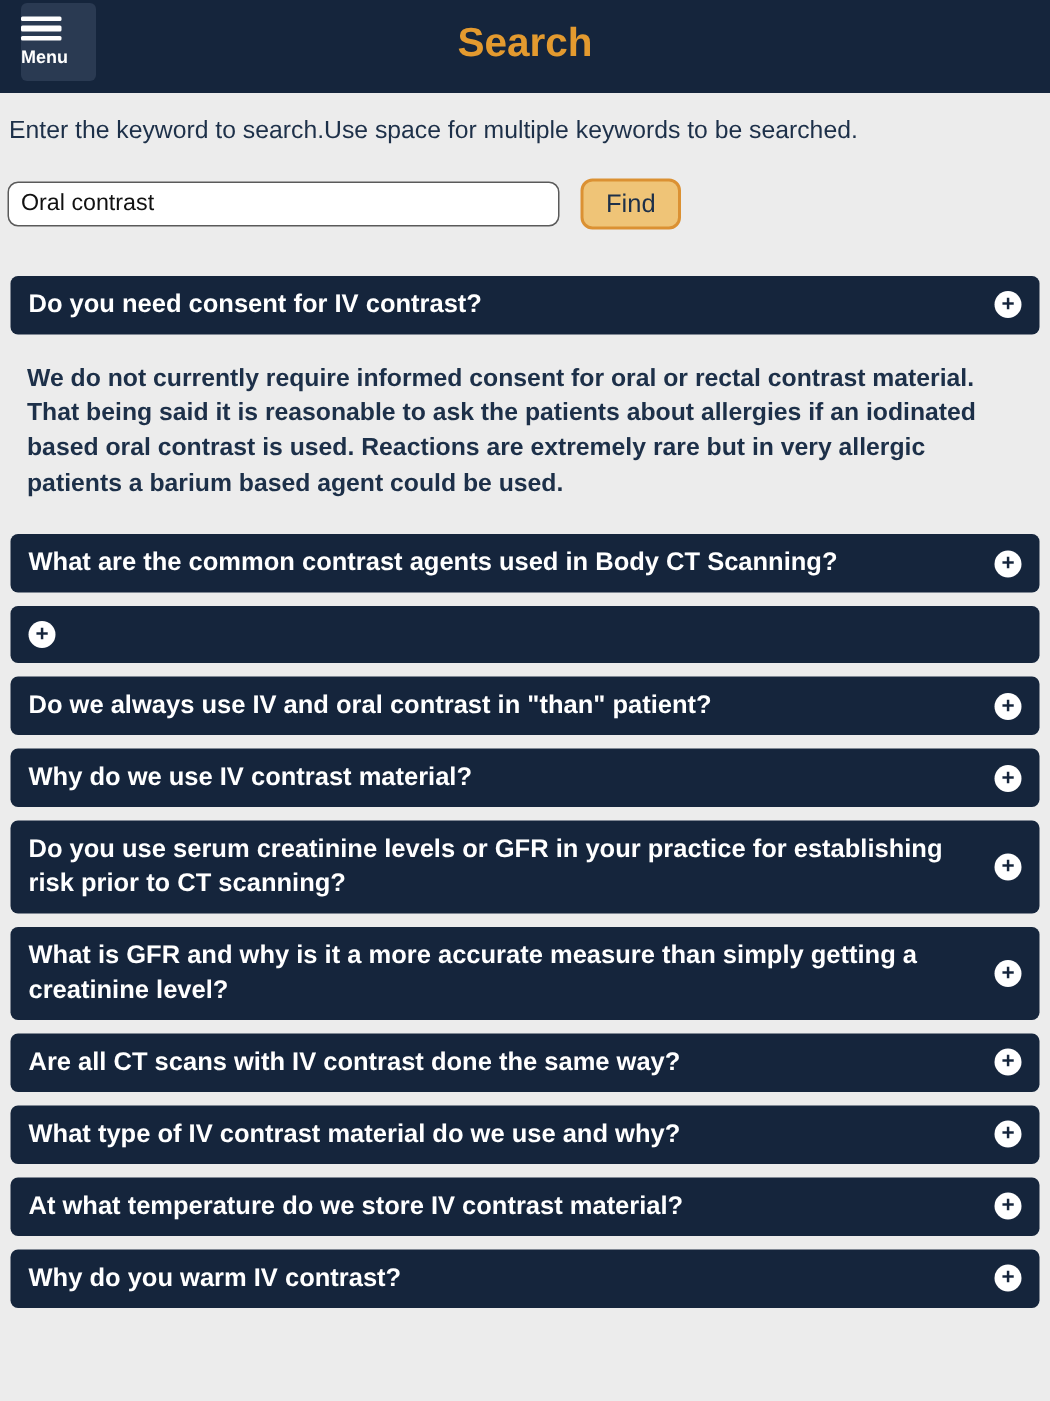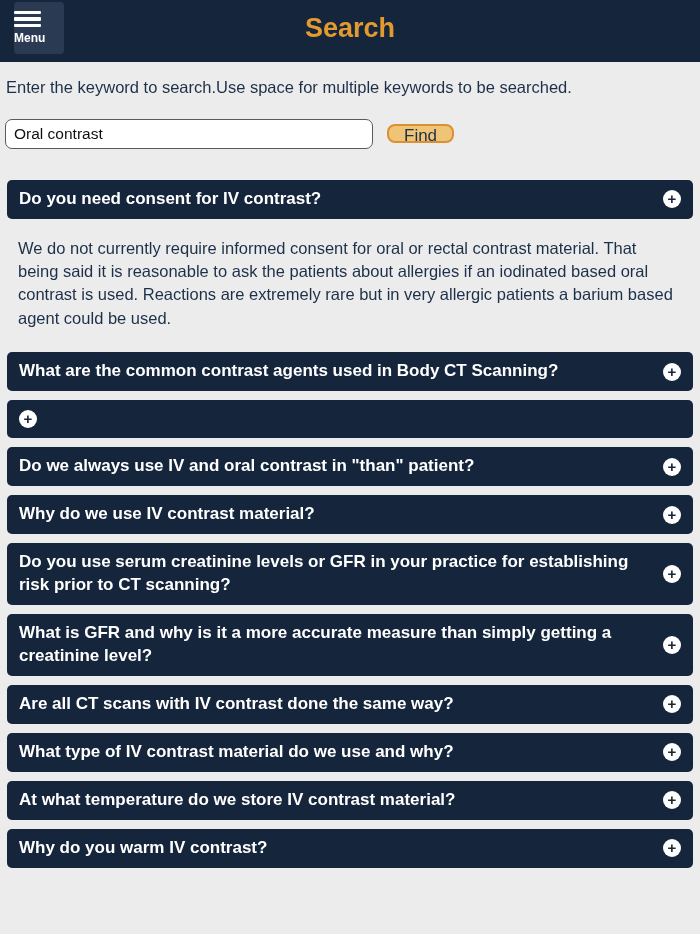--- a/index.html
+++ b/index.html
@@ -53,21 +53,21 @@
   .instructions{
     margin:15px 6px 0 6px;color:var(--text-navy);font-size:16.5px;line-height:1.25;
   }
   .search-row{display:flex;align-items:center;margin:21px 0 0 5px;gap:14px;}
   .search-input{
     width:368px;height:30px;border:1.5px solid #5a5a5a;border-radius:7px;
     font-family:"Liberation Sans", sans-serif;font-size:15.5px;color:#111;
     padding:0 8px;background:#fff;outline:none;
   }
   .find-btn{
-    height:19px;padding:0 15px;background:var(--find-bg);
+    height:34px;padding:0 15px;background:var(--find-bg);
     border:2px solid var(--find-border);border-radius:8px;
     font-family:"Liberation Sans", sans-serif;font-size:17px;color:var(--text-navy);
     cursor:pointer;
   }
   
   .faq-list{margin:31px 7px 0 7px;}
   .faq-item{margin-bottom:9px;}
   .faq-q{
     width:100%;display:flex;align-items:center;justify-content:space-between;
     background:var(--navy);border:none;border-radius:5px;cursor:pointer;
@@ -81,20 +81,21 @@
     flex:none;width:18px;height:18px;border-radius:50%;background:#fff;
     display:flex;align-items:center;justify-content:center;
   }
   .toggle-glyph{
     color:var(--navy);font-size:15px;font-weight:700;line-height:1;
     position:relative;top:-0.5px;
   }
   .faq-answer{
     display:none;color:var(--text-navy);font-size:16.5px;line-height:1.42;
     padding:9px 14px 13px 11px;
+    font-weight:bold;
   }
   .faq-answer.open{display:block;}
 </style>
 </head>
 <body>
 
 <div class="topblock">
   <div class="header">
     <button class="menu-btn">
       <span class="bars">

